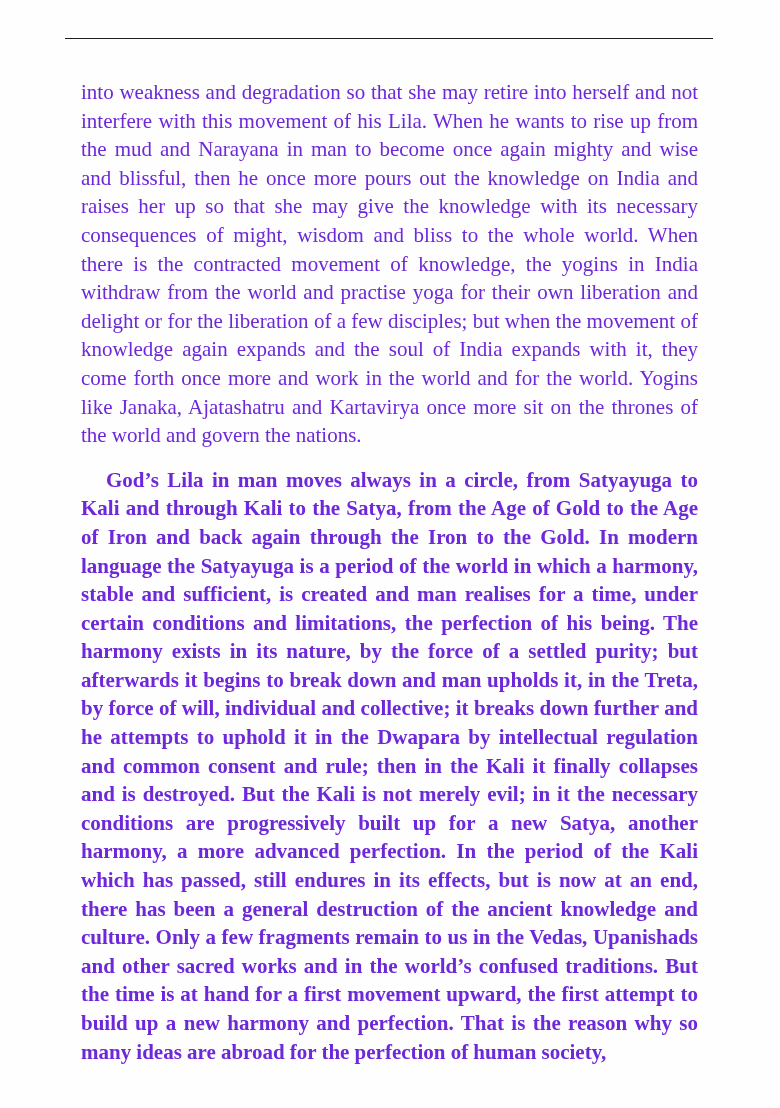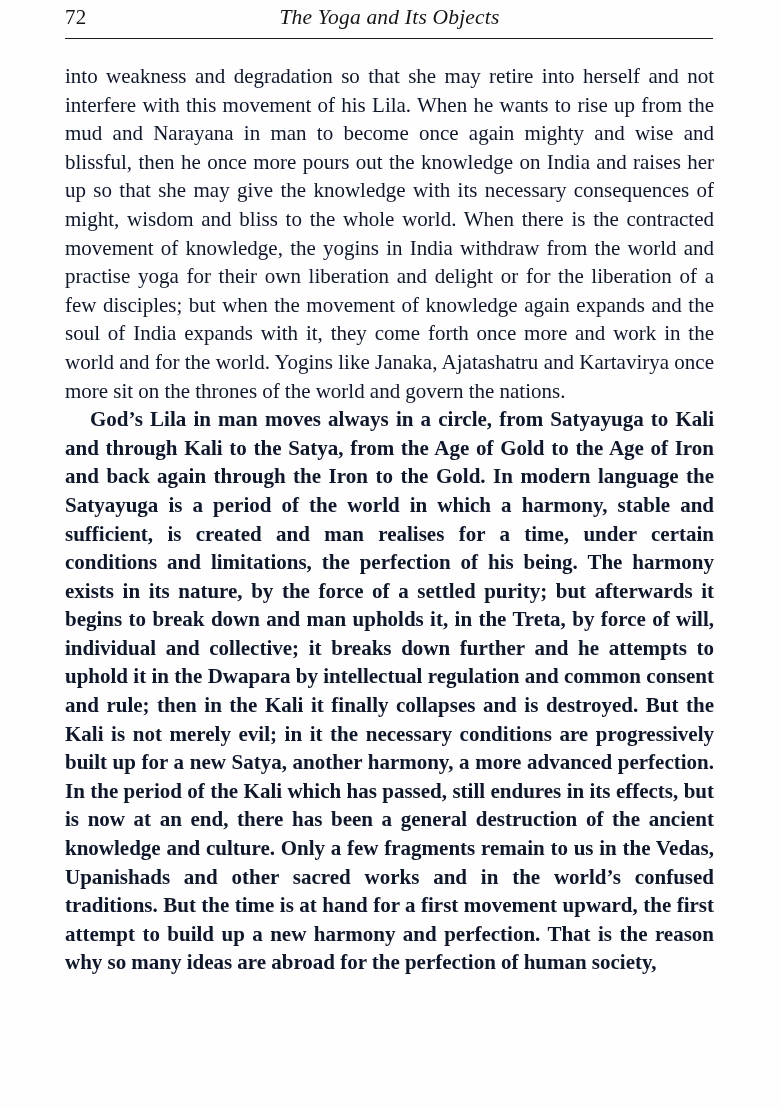--- a/index.html
+++ b/index.html
@@ -66,26 +66,26 @@
 
   
   .text-column {
     position: absolute;
     left: 65px;
     top: 62px;
     width: 649px;
   }
 
   p.body-para {
-    margin: 0;
+    margin: 16px;
     text-align: justify;
     text-justify: inter-word;
     font-size: 21px;
     line-height: 28.6px;
-    color: #0f172a;
+    color: #6d28d9;
     hyphens: none;
     -webkit-hyphens: none;
     word-spacing: -0.1px;
   }
 
   p.body-para.continued {
     text-indent: 0;
   }
 
   p.body-para.indented {
@@ -96,24 +96,20 @@
   p.body-para:last-child {
     text-align: justify;
     font-weight: bold;
   }
 </style>
 </head>
 <body>
 
 <div class="page">
 
-  <div class="page-header">
-    <div class="folio">72</div>
-    <div class="running-title">The Yoga and Its Objects</div>
-  </div>
 
   <div class="header-rule"></div>
 
   <div class="text-column">
     <p class="body-para continued">into weakness and degradation so that she may retire into herself and not interfere with this movement of his Lila. When he wants to rise up from the mud and Narayana in man to become once again mighty and wise and blissful, then he once more pours out the knowledge on India and raises her up so that she may give the knowledge with its necessary consequences of might, wisdom and bliss to the whole world. When there is the contracted movement of knowledge, the yogins in India withdraw from the world and practise yoga for their own liberation and delight or for the liberation of a few disciples; but when the movement of knowledge again expands and the soul of India expands with it, they come forth once more and work in the world and for the world. Yogins like Janaka, Ajatashatru and Kartavirya once more sit on the thrones of the world and govern the nations.</p>
     <p class="body-para indented">God’s Lila in man moves always in a circle, from Satyayuga to Kali and through Kali to the Satya, from the Age of Gold to the Age of Iron and back again through the Iron to the Gold. In modern language the Satyayuga is a period of the world in which a harmony, stable and sufficient, is created and man realises for a time, under certain conditions and limitations, the perfection of his being. The harmony exists in its nature, by the force of a settled purity; but afterwards it begins to break down and man upholds it, in the Treta, by force of will, individual and collective; it breaks down further and he attempts to uphold it in the Dwapara by intellectual regulation and common consent and rule; then in the Kali it finally collapses and is destroyed. But the Kali is not merely evil; in it the necessary conditions are progressively built up for a new Satya, another harmony, a more advanced perfection. In the period of the Kali which has passed, still endures in its effects, but is now at an end, there has been a general destruction of the ancient knowledge and culture. Only a few fragments remain to us in the Vedas, Upanishads and other sacred works and in the world’s confused traditions. But the time is at hand for a first movement upward, the first attempt to build up a new harmony and perfection. That is the reason why so many ideas are abroad for the perfection of human society,</p>
   </div>
 
 </div>
 

